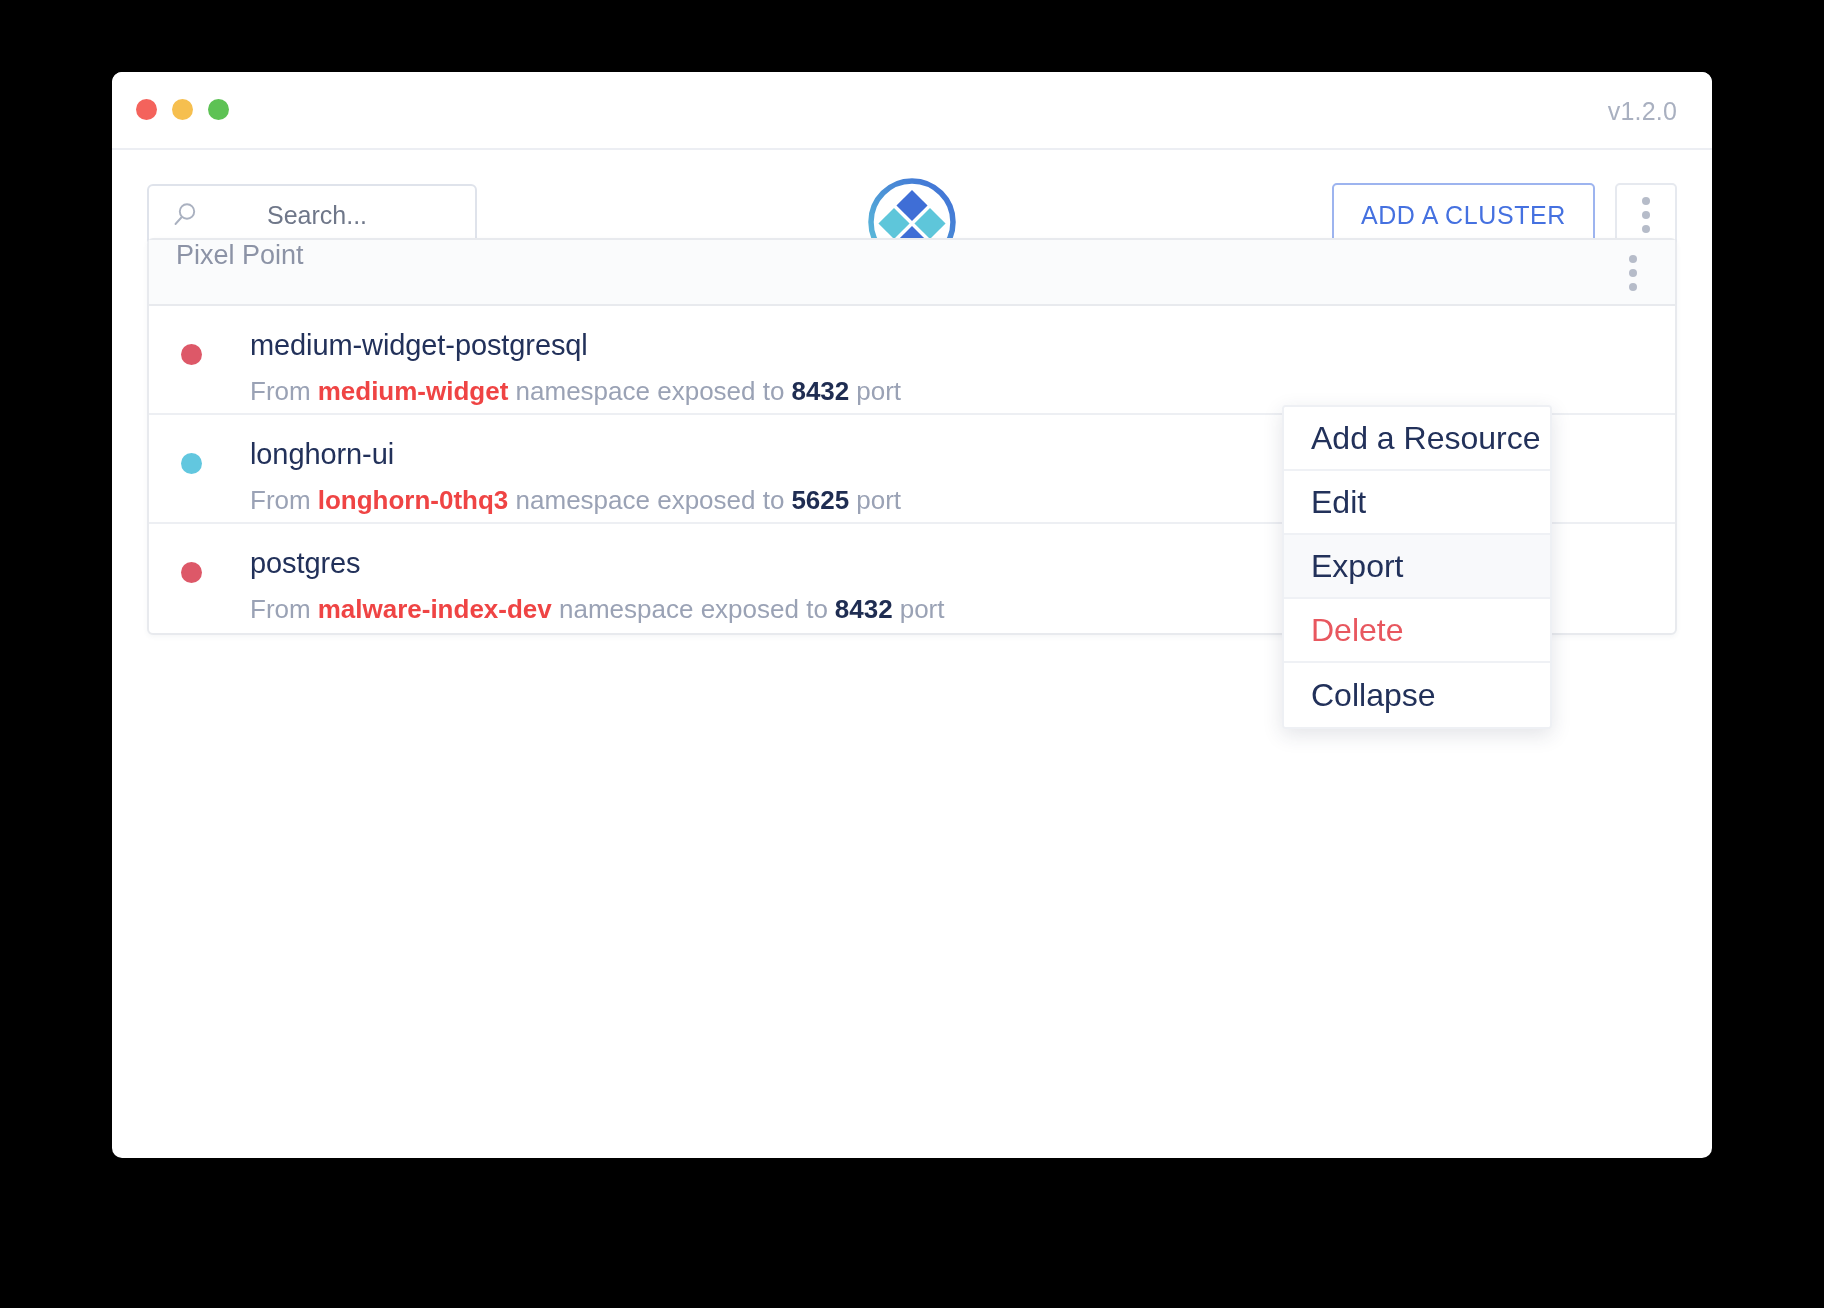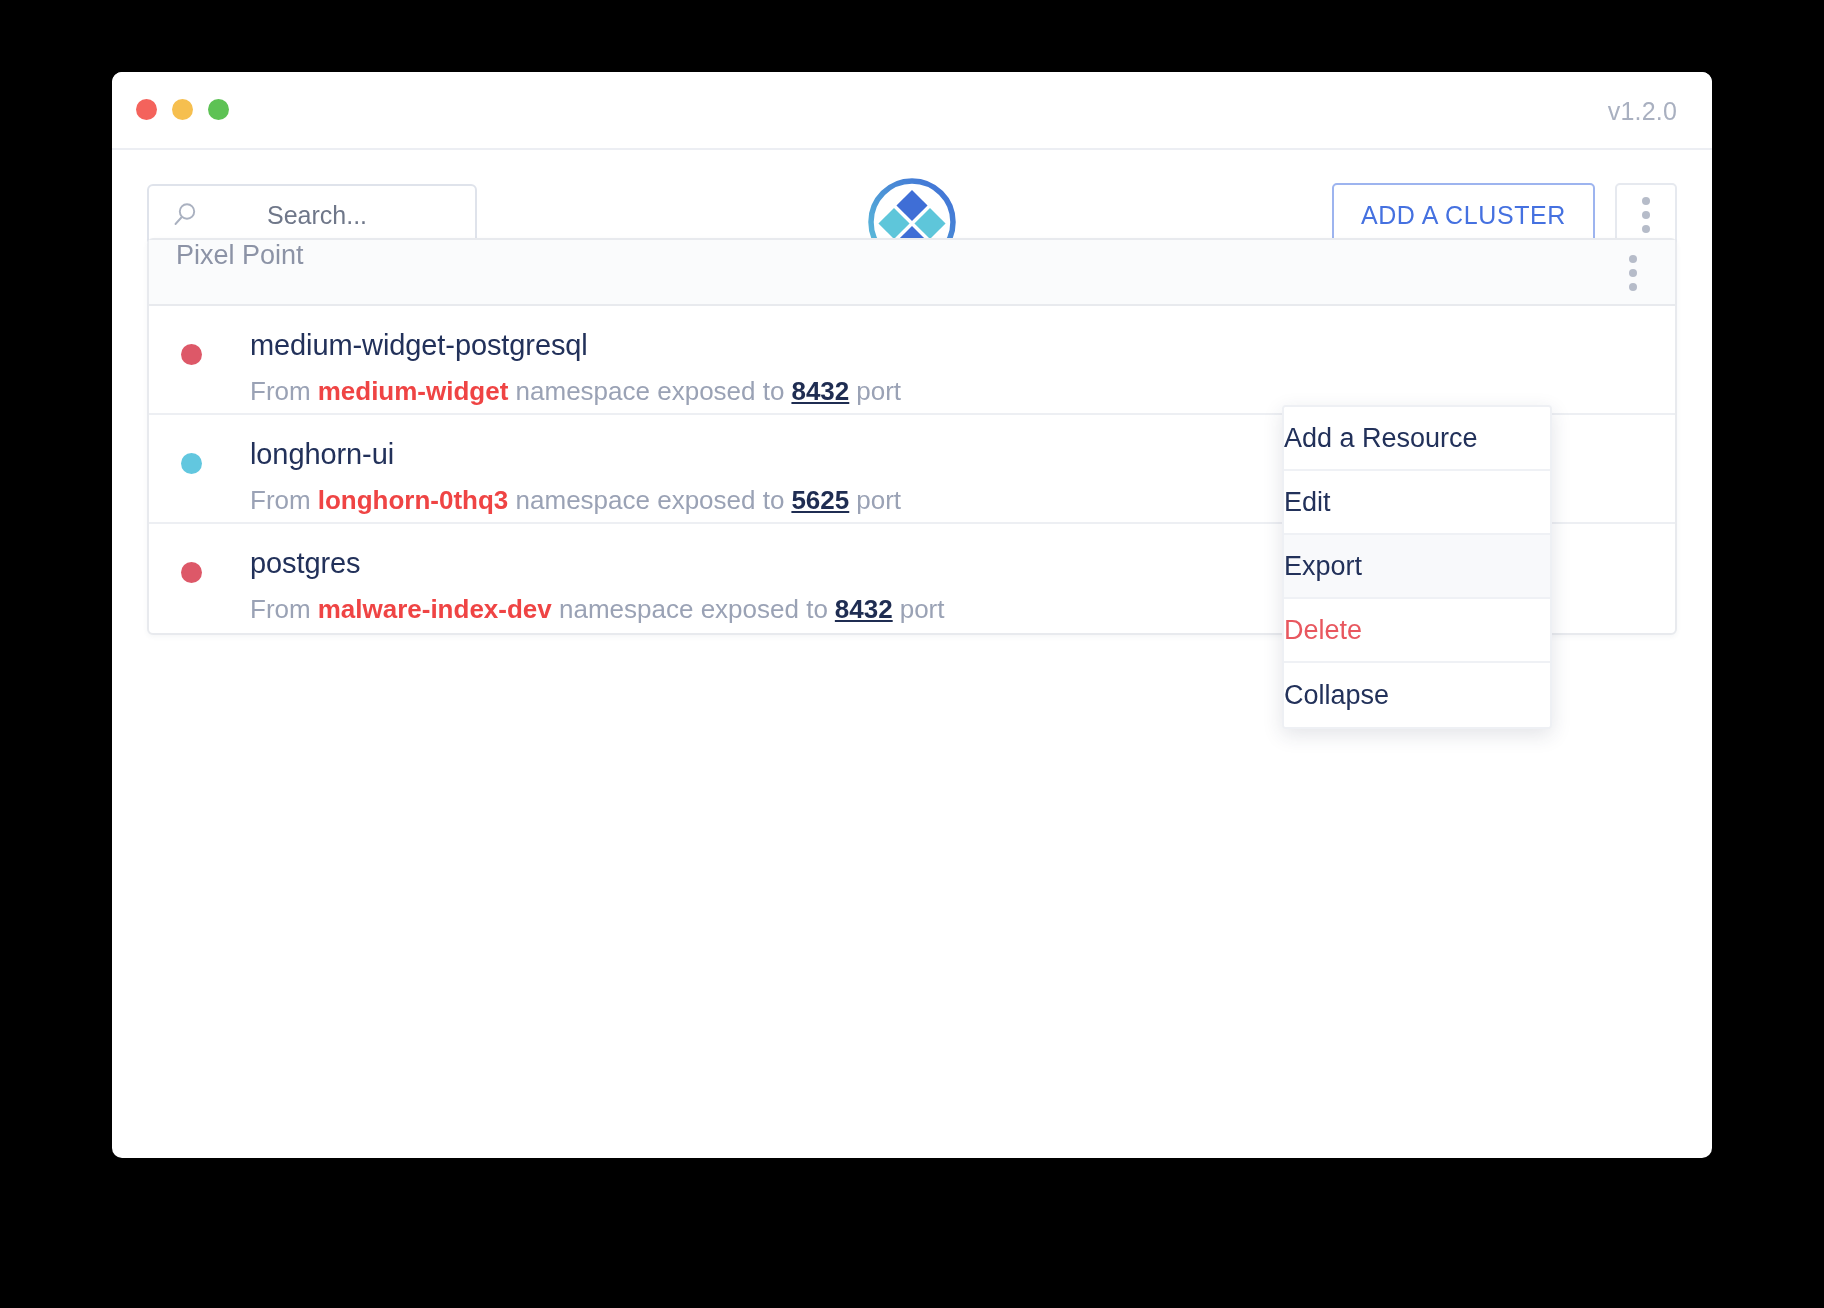--- a/index.html
+++ b/index.html
@@ -217,42 +217,42 @@
     white-space: nowrap;
   }
   .res-sub .strong {
     color: #ef4444;
     font-weight: 700;
   }
   .res-sub .port {
     color: #1f2d52;
     font-weight: 700;
     margin: 0 7px;
-    text-decoration: underline;
   }
   .res-sub .lead { margin-right: 7px; }
 
   
   .context-menu {
     position: absolute;
     left: 1170px;
     top: 333px;
     width: 270px;
     background: #ffffff;
     border: 2px solid #eef0f4;
     border-radius: 4px;
     box-shadow: 0 6px 20px rgba(40,50,75,0.13);
     z-index: 30;
     overflow: hidden;
   }
   .menu-item {
     height: 64px;
     display: flex;
     align-items: center;
-    font-size: 27px;
+    padding-left: 27px;
+    font-size: 32px;
     color: #22315a;
     border-bottom: 2px solid #eff1f5;
     background: #ffffff;
     cursor: pointer;
     white-space: nowrap;
   }
   .menu-item:last-child { border-bottom: none; }
   .menu-item.hovered { background: #f8f9fb; }
   .menu-item.danger  { color: #e8575f; }
 </style>

